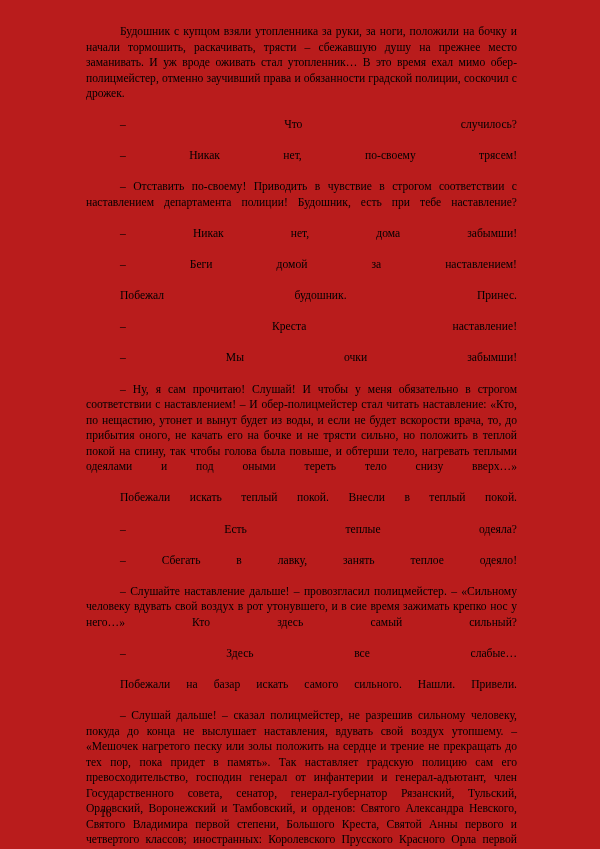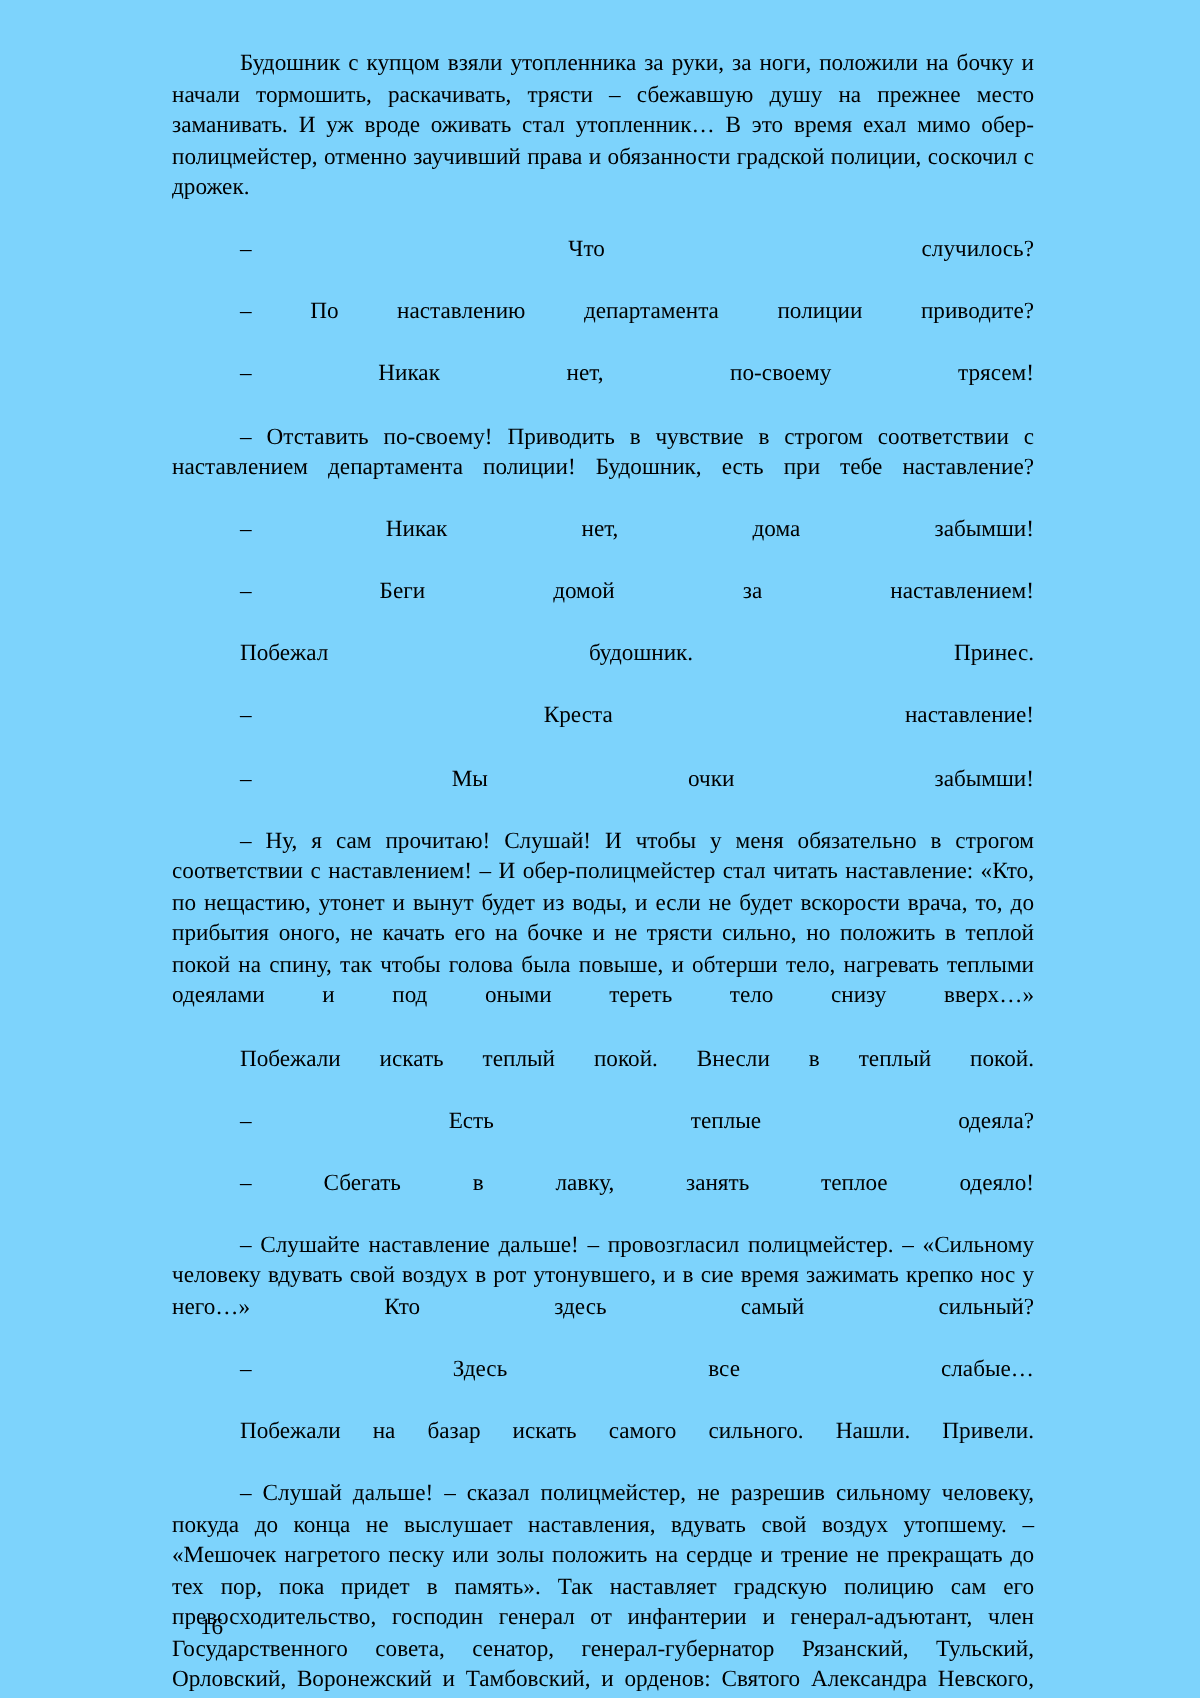--- a/index.html
+++ b/index.html
@@ -12,21 +12,21 @@
     width: 600px;
     height: 849px;
     overflow: hidden;
     font-family: "Liberation Serif", "DejaVu Serif", serif;
     color: #000000;
   }
   .page {
     position: relative;
     width: 600px;
     height: 849px;
-    background: #7dd3fc;
+    background: #b91c1c;
     box-sizing: border-box;
     padding: 24px 83px 0 86px;
   }
   .body-text {
     font-size: 11.6px;
     line-height: 15.55px;
     text-align: justify;
     text-justify: inter-word;
     hyphens: none;
   }
@@ -54,21 +54,20 @@
   }
 </style>
 </head>
 <body>
 
 <div class="page">
 
   <div class="body-text">
     <p>Будошник с купцом взяли утопленника за руки, за ноги, положили на бочку и начали тормошить, раскачивать, трясти – сбежавшую душу на прежнее место заманивать. И уж вроде оживать стал утопленник… В это время ехал мимо обер-полицмейстер, отменно заучивший права и обязанности градской полиции, соскочил с дрожек.</p>
     <p>– Что случилось?</p>
-    <p>– По наставлению департамента полиции приводите?</p>
     <p>– Никак нет, по-своему трясем!</p>
     <p>– Отставить по-своему! Приводить в чувствие в строгом соответствии с наставлением департамента полиции! Будошник, есть при тебе наставление?</p>
     <p>– Никак нет, дома забымши!</p>
     <p>– Беги домой за наставлением!</p>
     <p>Побежал будошник. Принес.</p>
     <p>– Креста наставление!</p>
     <p>– Мы очки забымши!</p>
     <p>– Ну, я сам прочитаю! Слушай! И чтобы у меня обязательно в строгом соответствии с наставлением! – И обер-полицмейстер стал читать наставление: «Кто, по нещастию, утонет и вынут будет из воды, и если не будет вскорости врача, то, до прибытия оного, не качать его на бочке и не трясти сильно, но положить в теплой покой на спину, так чтобы голова была повыше, и обтерши тело, нагревать теплыми одеялами и под оными тереть тело снизу вверх…»</p>
     <p>Побежали искать теплый покой. Внесли в теплый покой.</p>
     <p>– Есть теплые одеяла?</p>

